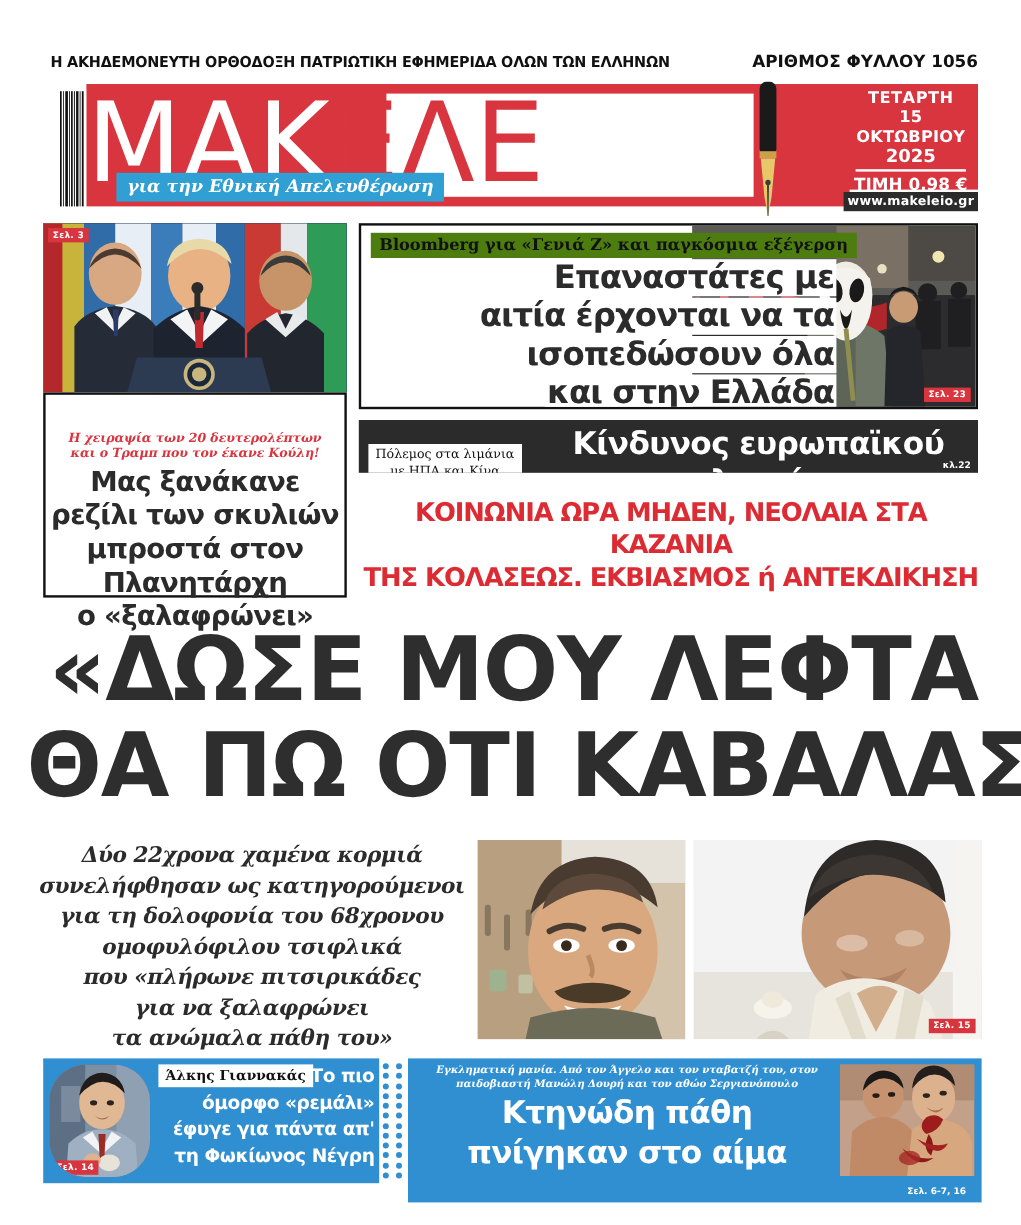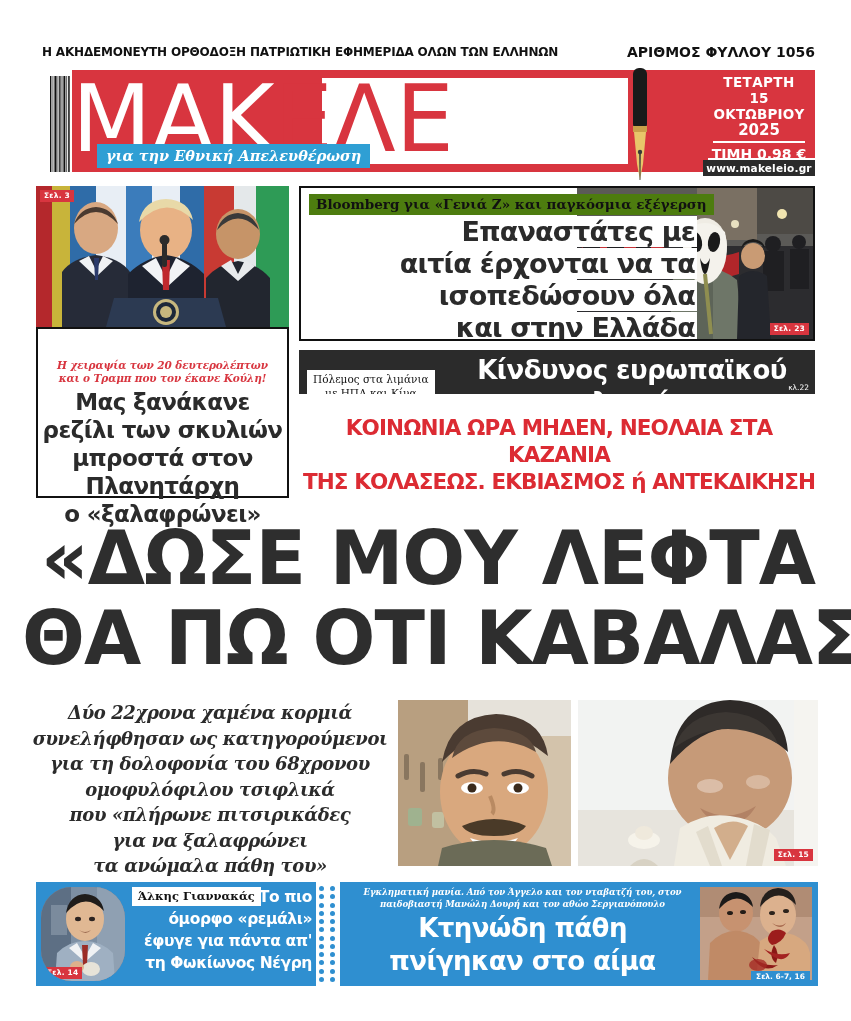--- a/index.html
+++ b/index.html
@@ -193,21 +193,21 @@
   }
   .strip-title {
     position: absolute; left: 158px; top: 4px;
     width: 350px; text-align: center;
     color: #fff; font-family: "DejaVu Sans", sans-serif;
     font-weight: 700; font-size: 26px; line-height: 32px;
     letter-spacing: -0.5px;
   }
   .strip-pg {
     position: absolute; right: 6px; bottom: 2px;
-    color: #fff; font-weight: 400; font-size: 7.5px; text-align: right;
+    color: #fff; font-weight: 700; font-size: 7.5px; text-align: right;
   }
 
   
   .red-sub {
     position: absolute; left: 299px; top: 414px;
     width: 520px;
     color: #dc2b33;
     font-family: "DejaVu Sans", sans-serif;
     font-weight: 700; font-size: 21.5px; line-height: 27px;
     text-align: center; letter-spacing: -0.9px;
@@ -270,21 +270,21 @@
   .bl-title {
     position: absolute; left: 93px; top: 4px;
     width: 183px; text-align: right;
     color: #fff; font-family: "DejaVu Sans", sans-serif;
     font-weight: 700; font-size: 15.5px; line-height: 22px;
     letter-spacing: -0.4px;
   }
 
   .bottom-right {
     position: absolute; left: 340px; top: 882px;
-    width: 478px; height: 104px;
+    width: 478px; height: 120px;
     background: #2f8fd0; overflow: hidden;
   }
   .br-kicker {
     position: absolute; left: 10px; top: 5px;
     width: 345px; text-align: center;
     color: #fff; font-family: "DejaVu Serif", serif;
     font-weight: 700; font-style: italic;
     font-size: 8.6px; line-height: 11.5px;
     letter-spacing: -0.1px;
   }

